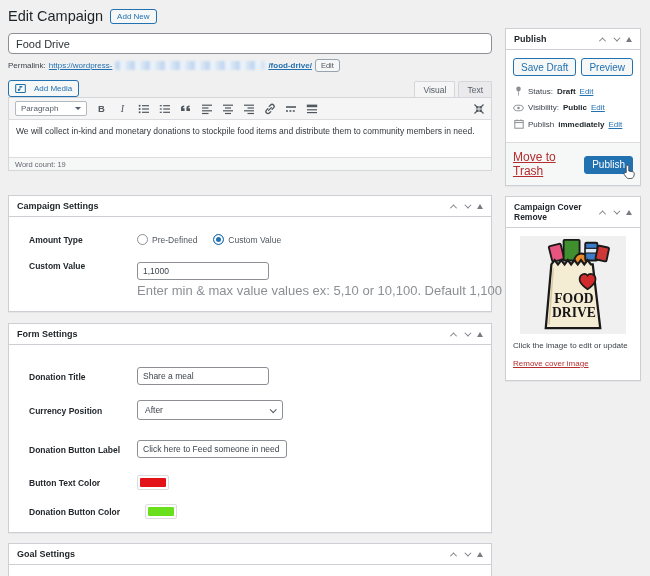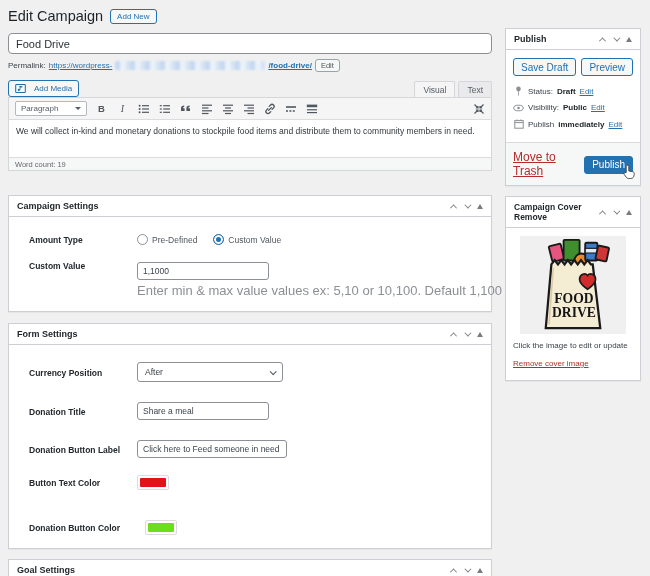--- a/index.html
+++ b/index.html
@@ -280,42 +280,42 @@
     <section class="postbox" style="margin-top:11px;">
       <div class="pb-head">
         <span class="pb-title">Form Settings</span>
         <span class="handle">
           <span class="chev up"></span>
           <span class="chev down"></span>
           <span class="tri-up"></span>
         </span>
       </div>
       <div class="pb-body">
+        <div class="form-row" style="margin-top:20px;">
+          <span class="f-label">Donation Title</span>
+          <input class="text-input" value="Share a meal" style="">
+        </div>
         <div class="form-row">
           <span class="f-label">Currency Position</span>
           <span class="fake-select">
             <span>After</span>
             <span class="sel-chev"></span>
           </span>
         </div>
         <div class="form-row" style="margin-top:20px;">
-          <span class="f-label">Donation Title</span>
-          <input class="text-input" value="Share a meal" style="">
-        </div>
-        <div class="form-row" style="margin-top:20px;">
           <span class="f-label">Donation Button Label</span>
           <input class="text-input" style="width: 150px;" value="Click here to Feed someone in need">
         </div>
         <div class="form-row" style="margin-top:17px;">
           <span class="f-label">Button Text Color</span>
           <span class="swatch-wrap">
             <div class="swatch" style="background-color: rgb(227, 18, 25);"></div>
           </span>
         </div>
-        <div class="form-row" style="margin-top:30px;gap:8px;">
+        <div class="form-row" style="margin-top:14px;gap:8px;">
           <span class="f-label">Donation Button Color</span>
           <span class="swatch-wrap">
             <div class="swatch" style="background-color: rgb(106, 224, 28);"></div>
           </span>
         </div>
       </div>
     </section>
 
     
     <section class="postbox" style="margin-top:10px;">

